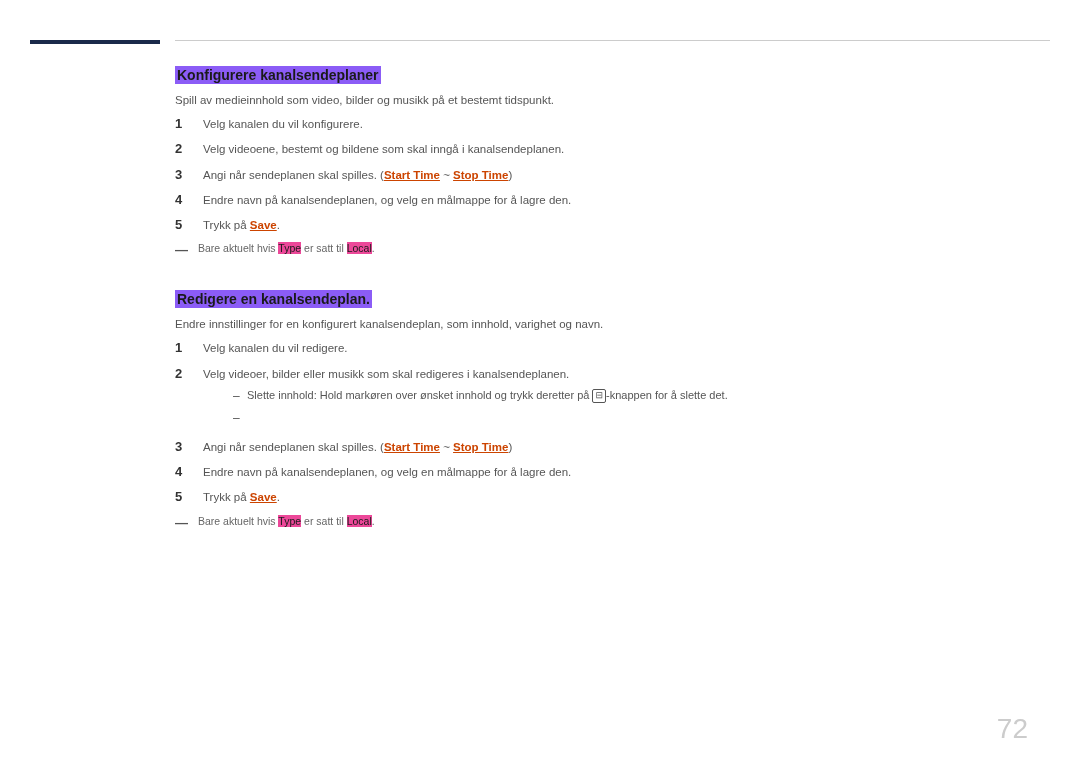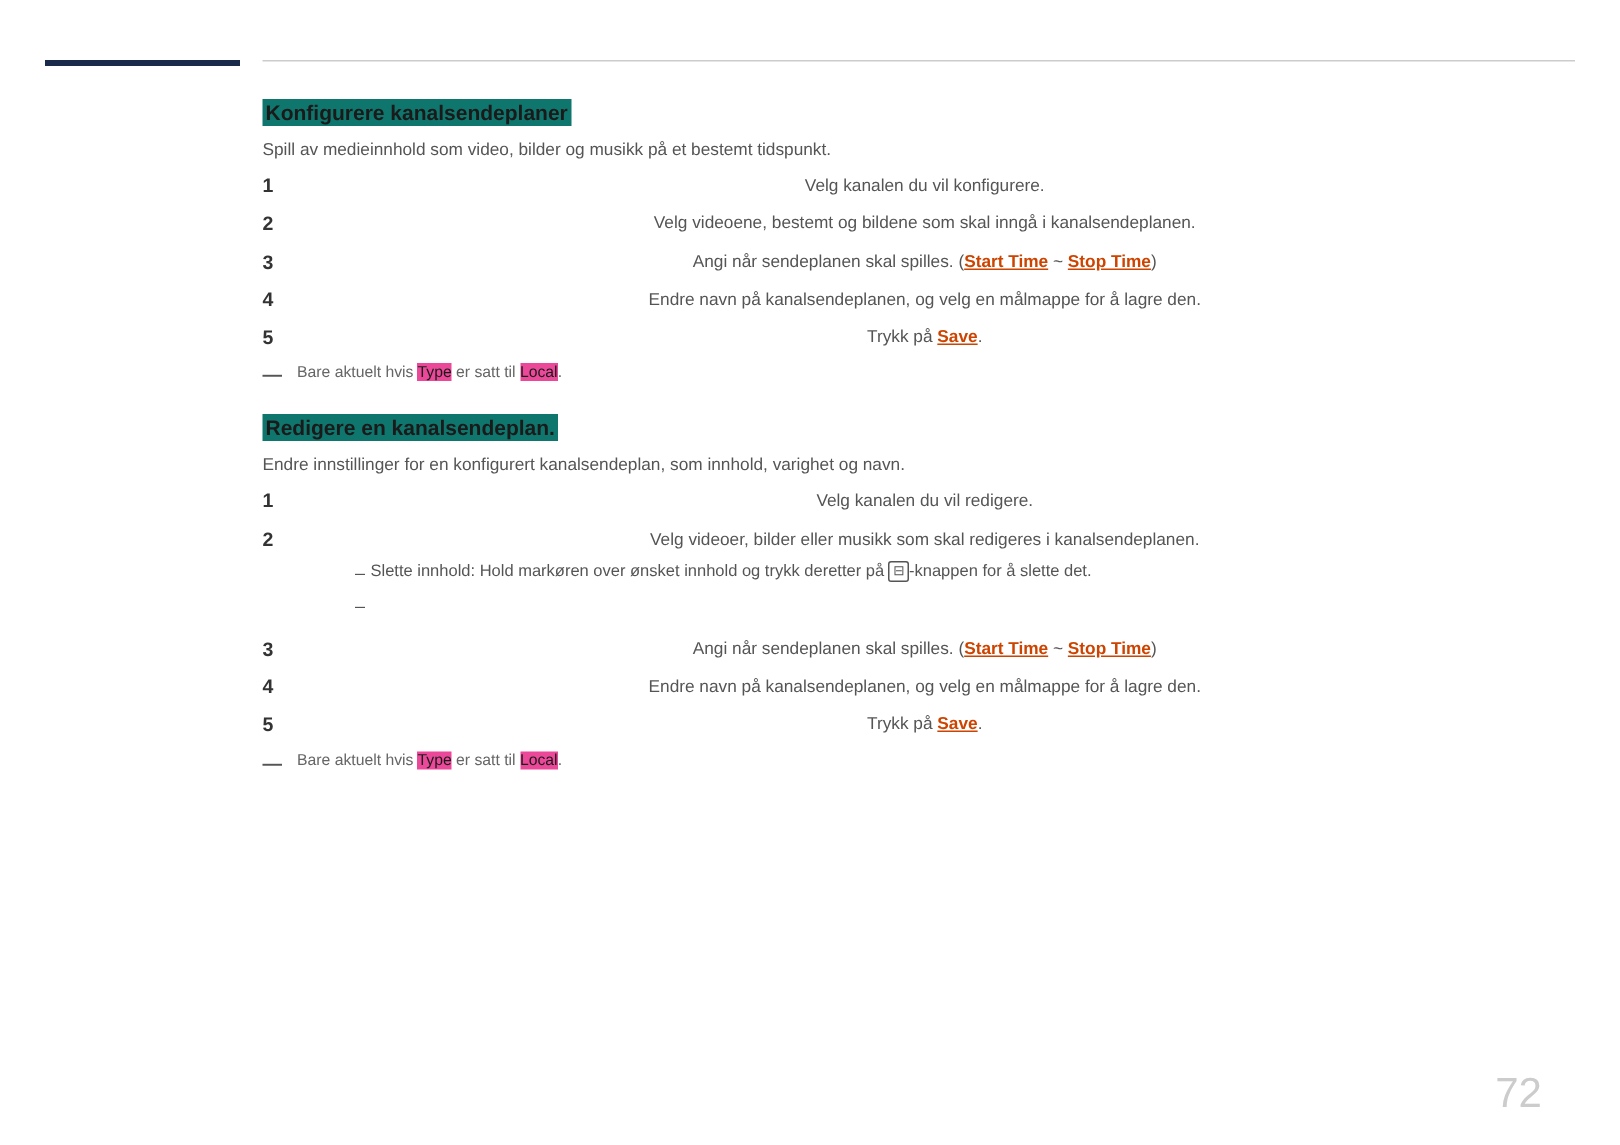--- a/index.html
+++ b/index.html
@@ -38,21 +38,21 @@
       top: 65px;
       left: 175px;
       right: 50px;
       bottom: 30px;
     }
     
     .section-title {
       font-size: 14px;
       font-weight: bold;
       color: #1a1a1a;
-      background: #0f766e;
+      background: #8b5cf6;
       display: inline;
       padding: 1px 2px;
       line-height: 1.5;
     }
     .section-desc {
       font-size: 11.5px;
       color: #555555;
       margin-top: 8px;
       margin-bottom: 10px;
     }
@@ -69,21 +69,20 @@
     .step-num {
       font-size: 13px;
       font-weight: bold;
       color: #333333;
       min-width: 28px;
       padding-top: 0px;
     }
     .step-text {
       flex: 1;
       line-height: 1.5;
-      text-align: center;
     }
     .highlight-red {
       color: #cc4400;
       font-weight: bold;
       text-decoration: underline;
     }
     .highlight-yellow {
       background: #ec4899;
       font-weight: normal;
       color: #1a1a1a;
@@ -97,21 +96,21 @@
       align-items: flex-start;
       gap: 6px;
     }
     .note-dash {
       font-size: 13px;
       font-weight: bold;
       color: #555555;
       margin-right: 4px;
     }
     .section2 {
-      margin-top: 18px;
+      margin-top: 32px;
     }
     .sub-bullets {
       margin-left: 30px;
       margin-top: 4px;
     }
     .sub-bullet {
       display: flex;
       align-items: flex-start;
       font-size: 11px;
       color: #555555;

